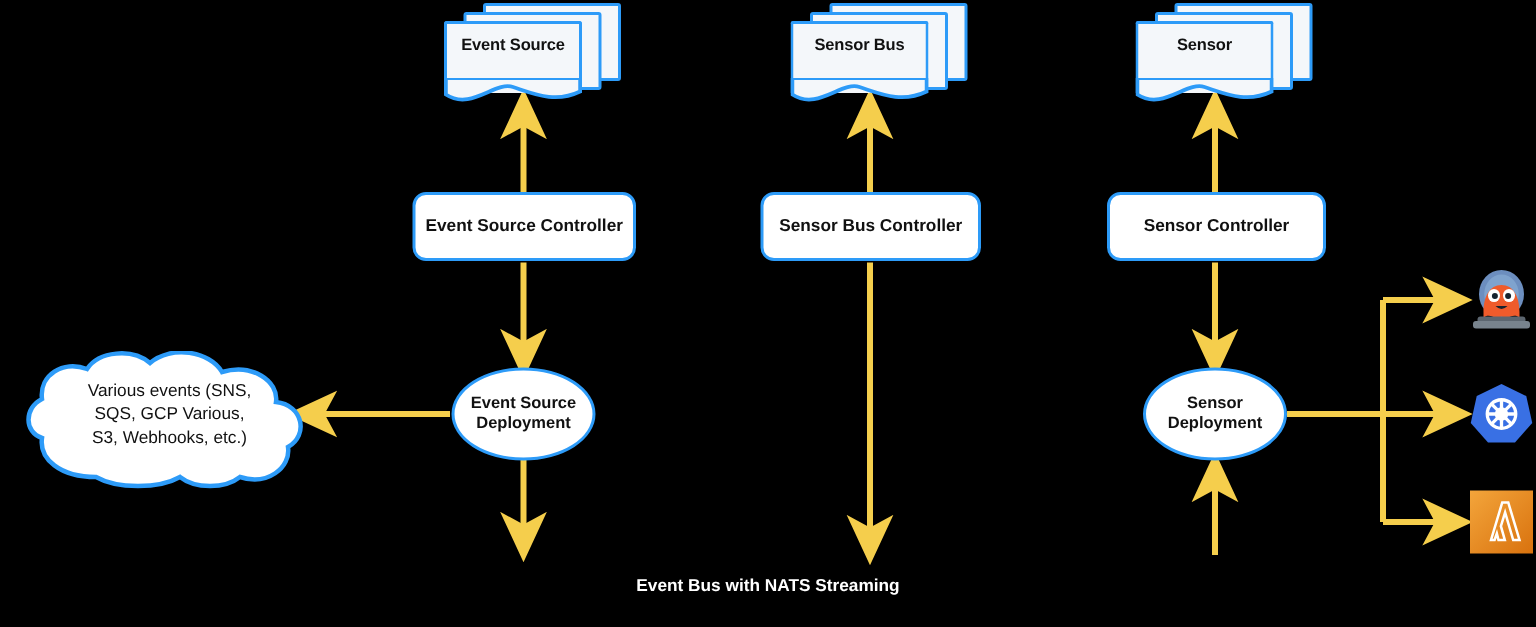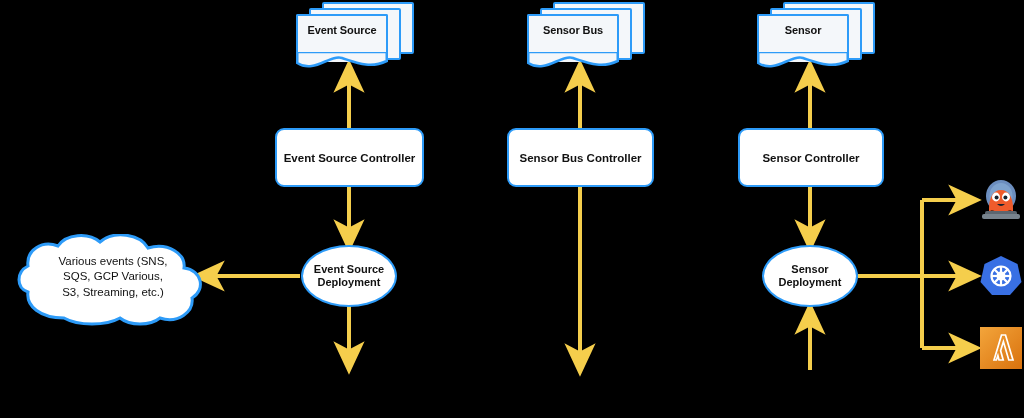--- a/index.html
+++ b/index.html
@@ -64,21 +64,21 @@
     font-size: 11px;
     font-weight: bold;
     color: #111111;
     letter-spacing: -0.1px;
     z-index: 5;
   }
 
   
   .ctrlbox {
     position: absolute;
-    height: 59px;
+    height: 46px;
     background: #FFFFFF;
     border: 2.5px solid #2D9BF8;
     border-radius: 9px;
     box-sizing: border-box;
     display: flex;
     align-items: center;
     justify-content: center;
     font-size: 11.5px;
     font-weight: bold;
     color: #111111;
@@ -229,21 +229,21 @@
                C104,-4 130,0 138,14
                C158,8 176,20 174,34
                C192,36 196,56 182,64
                C184,78 168,90 150,84
                C140,92 120,92 110,84
                C96,92 68,92 54,84 Z" fill="#FFFFFF" stroke="#2D9BF8" stroke-width="3"></path>
     </svg>
     <div class="cloudtext">
       <div>Various events (SNS,</div>
       <div>SQS, GCP Various,</div>
-      <div>S3, Streaming, etc.)</div>
+      <div>S3, Webhooks, etc.)</div>
     </div>
   </div>
 
   <div class="svcicon" style="left:979px; top:178px;">
     <svg viewBox="0 0 44 44" width="44" height="44">
       <ellipse cx="22" cy="18" rx="15" ry="16" fill="#6C8EBF"></ellipse>
       <ellipse cx="22" cy="18" rx="11.5" ry="13" fill="#90B4DA" opacity="0.55"></ellipse>
       <path d="M10,30 C10,20 14,12 22,12 C30,12 34,20 34,30 L34,34 C30,30 26,36 22,33 C18,36 14,30 10,34 Z" fill="#EF5B2B"></path>
       <ellipse cx="17" cy="19" rx="4" ry="4.4" fill="#FFFFFF"></ellipse>
       <ellipse cx="27" cy="19" rx="4" ry="4.4" fill="#FFFFFF"></ellipse>
@@ -279,14 +279,15 @@
         <linearGradient id="lamgrad" x1="0" y1="0" x2="1" y2="1">
           <stop offset="0%" stop-color="#F3A53B"></stop>
           <stop offset="100%" stop-color="#D9720E"></stop>
         </linearGradient>
       </defs>
       <rect x="1" y="1" width="42" height="42" fill="url(#lamgrad)"></rect>
       <path d="M15,34 L22.5,9 L26.5,9 L34,34 L29.8,34 L24.4,15.6 L21.6,24.8 L24.2,34 L20,34 L18.9,29.6 L17.4,34 Z" fill="none" stroke="#FFFFFF" stroke-width="1.7"></path>
     </svg>
   </div>
 
+  <div class="buscaption">Event Bus with NATS Streaming</div>
 
 </div>
 
 </body></html>

